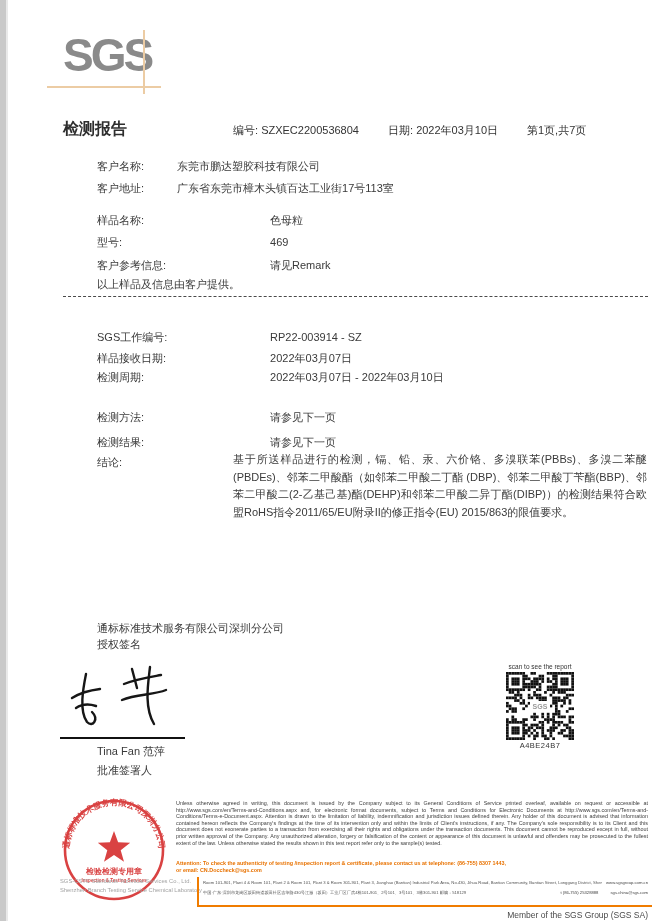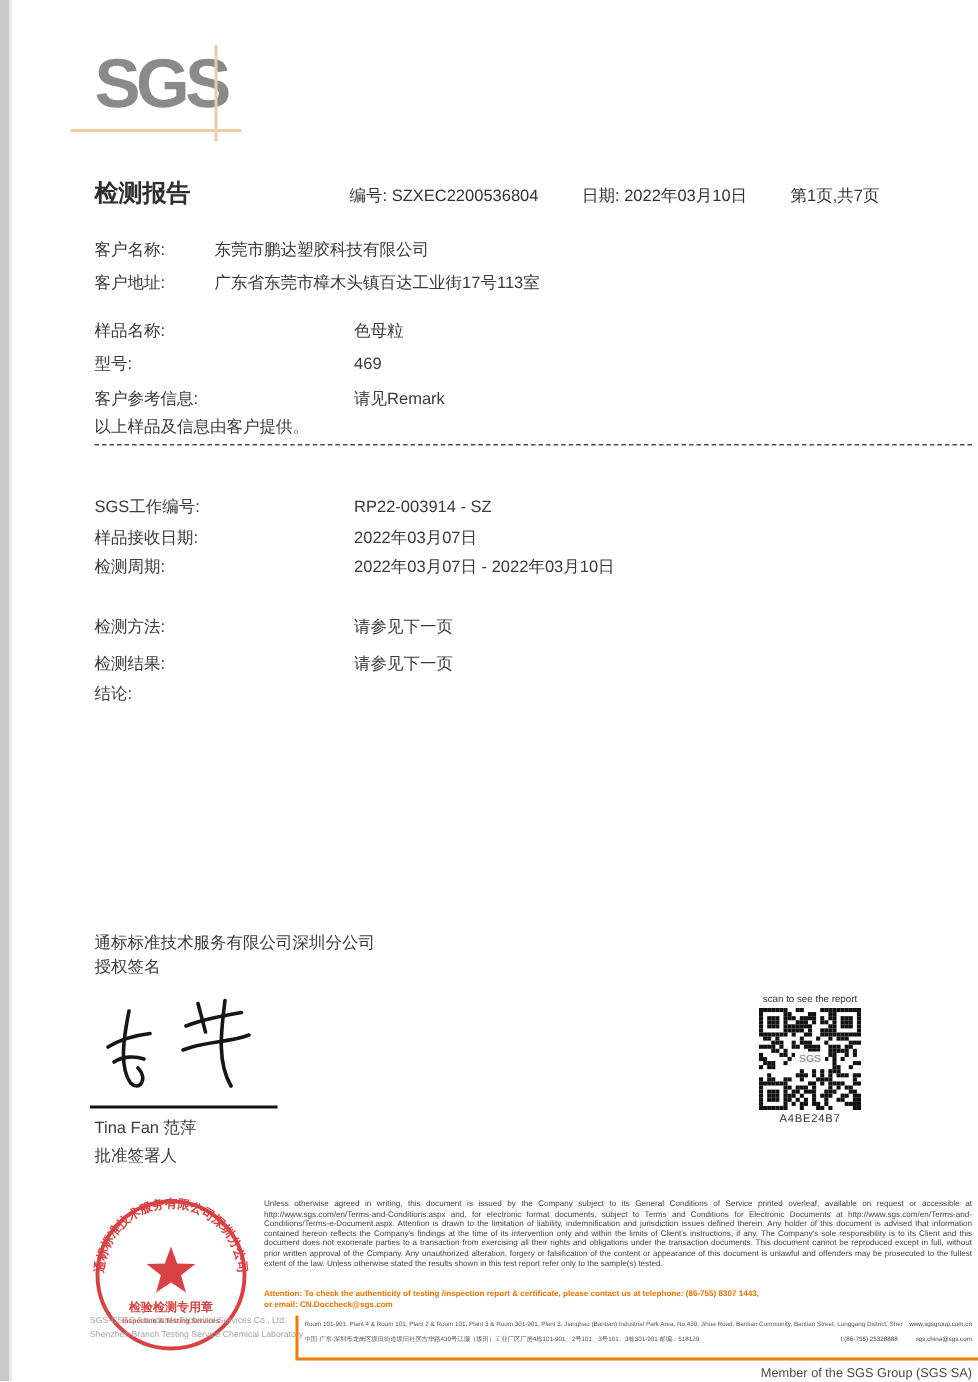--- a/index.html
+++ b/index.html
@@ -7,21 +7,21 @@
   .page{position:relative;width:652px;height:921px;background:#fff;
         font-family:"Liberation Sans","DejaVu Sans",sans-serif;color:#3a3a3a;overflow:hidden;}
   .abs{position:absolute;}
   .edge{position:absolute;left:0;top:0;bottom:0;width:6px;background:#c9c9c9;}
   .edge2{position:absolute;left:6px;top:0;bottom:0;width:2px;background:#e9e9e9;}
   .logo-text{font-size:46px;font-weight:bold;color:#8a8a8a;letter-spacing:-3px;line-height:1;}
   .tan-h{background:#ecccA4;height:2px;}
   .tan-v{background:#ecccA4;width:2px;}
   .title{font-size:16px;font-weight:bold;color:#2e2e2e;}
   .meta{font-size:11px;color:#333;}
-  .row{font-size:11px;color:#3a3a3a;white-space:nowrap;}
+  .row{font-size:11px;color:#3a3a3a;white-space:nowrap;margin-left:34px;}
   .lab-narrow{display:inline-block;width:77px;}
   .lab-wide{display:inline-block;width:170px;}
   .dashes{border-top:1.5px dashed #4a4a4a;}
   .conclusion{font-size:11px;line-height:1.6;color:#3a3a3a;text-align:justify;}
   .sig-path{stroke:#161616;stroke-width:2.4;fill:none;stroke-linecap:round;}
   .sig-line{background:#111;height:2px;}
   .qr-caption{font-size:6.5px;color:#333;text-align:center;}
   .qr-code-label{font-size:7.5px;color:#333;text-align:center;letter-spacing:.5px;}
   .qr-center{position:absolute;background:#fff;color:#9a9a9a;font-size:7px;font-weight:bold;
              display:flex;align-items:center;justify-content:center;}
@@ -96,20 +96,21 @@
   <div class="abs row" style="left:63px;top:410px;">
     <span class="lab-wide">检测方法:</span>
     <span>请参见下一页</span>
   </div>
   <div class="abs row" style="left:63px;top:435px;">
     <span class="lab-wide">检测结果:</span>
     <span>请参见下一页</span>
   </div>
 
   <div class="abs row" style="left:63px;top:455px;">结论:</div>
+  <div class="abs conclusion" style="left:233px;top:451px;width:414px;">基于所送样品进行的检测，镉、铅、汞、六价铬、多溴联苯(PBBs)、多溴二苯醚(PBDEs)、邻苯二甲酸酯（如邻苯二甲酸二丁酯 (DBP)、邻苯二甲酸丁苄酯(BBP)、邻苯二甲酸二(2-乙基己基)酯(DEHP)和邻苯二甲酸二异丁酯(DIBP)）的检测结果符合欧盟RoHS指令2011/65/EU附录II的修正指令(EU) 2015/863的限值要求。</div>
 
   <div class="abs row" style="left:63px;top:621px;">通标标准技术服务有限公司深圳分公司</div>
   <div class="abs row" style="left:63px;top:637px;">授权签名</div>
   <svg class="abs" style="left:64px;top:662px;" width="130" height="72" viewBox="0 0 130 72">
     <path class="sig-path" d="M8,36 C16,31 28,28 36,27"></path>
     <path class="sig-path" d="M22,12 C19,27 15,49 23,60 C29,66 35,57 28,50"></path>
     <path class="sig-path" d="M12,46 C18,42 26,42 32,44"></path>
     <path class="sig-path" d="M60,22 C72,17 86,15 97,13"></path>
     <path class="sig-path" d="M68,7 L73,26"></path>
     <path class="sig-path" d="M86,5 C84,22 80,45 90,62"></path>

